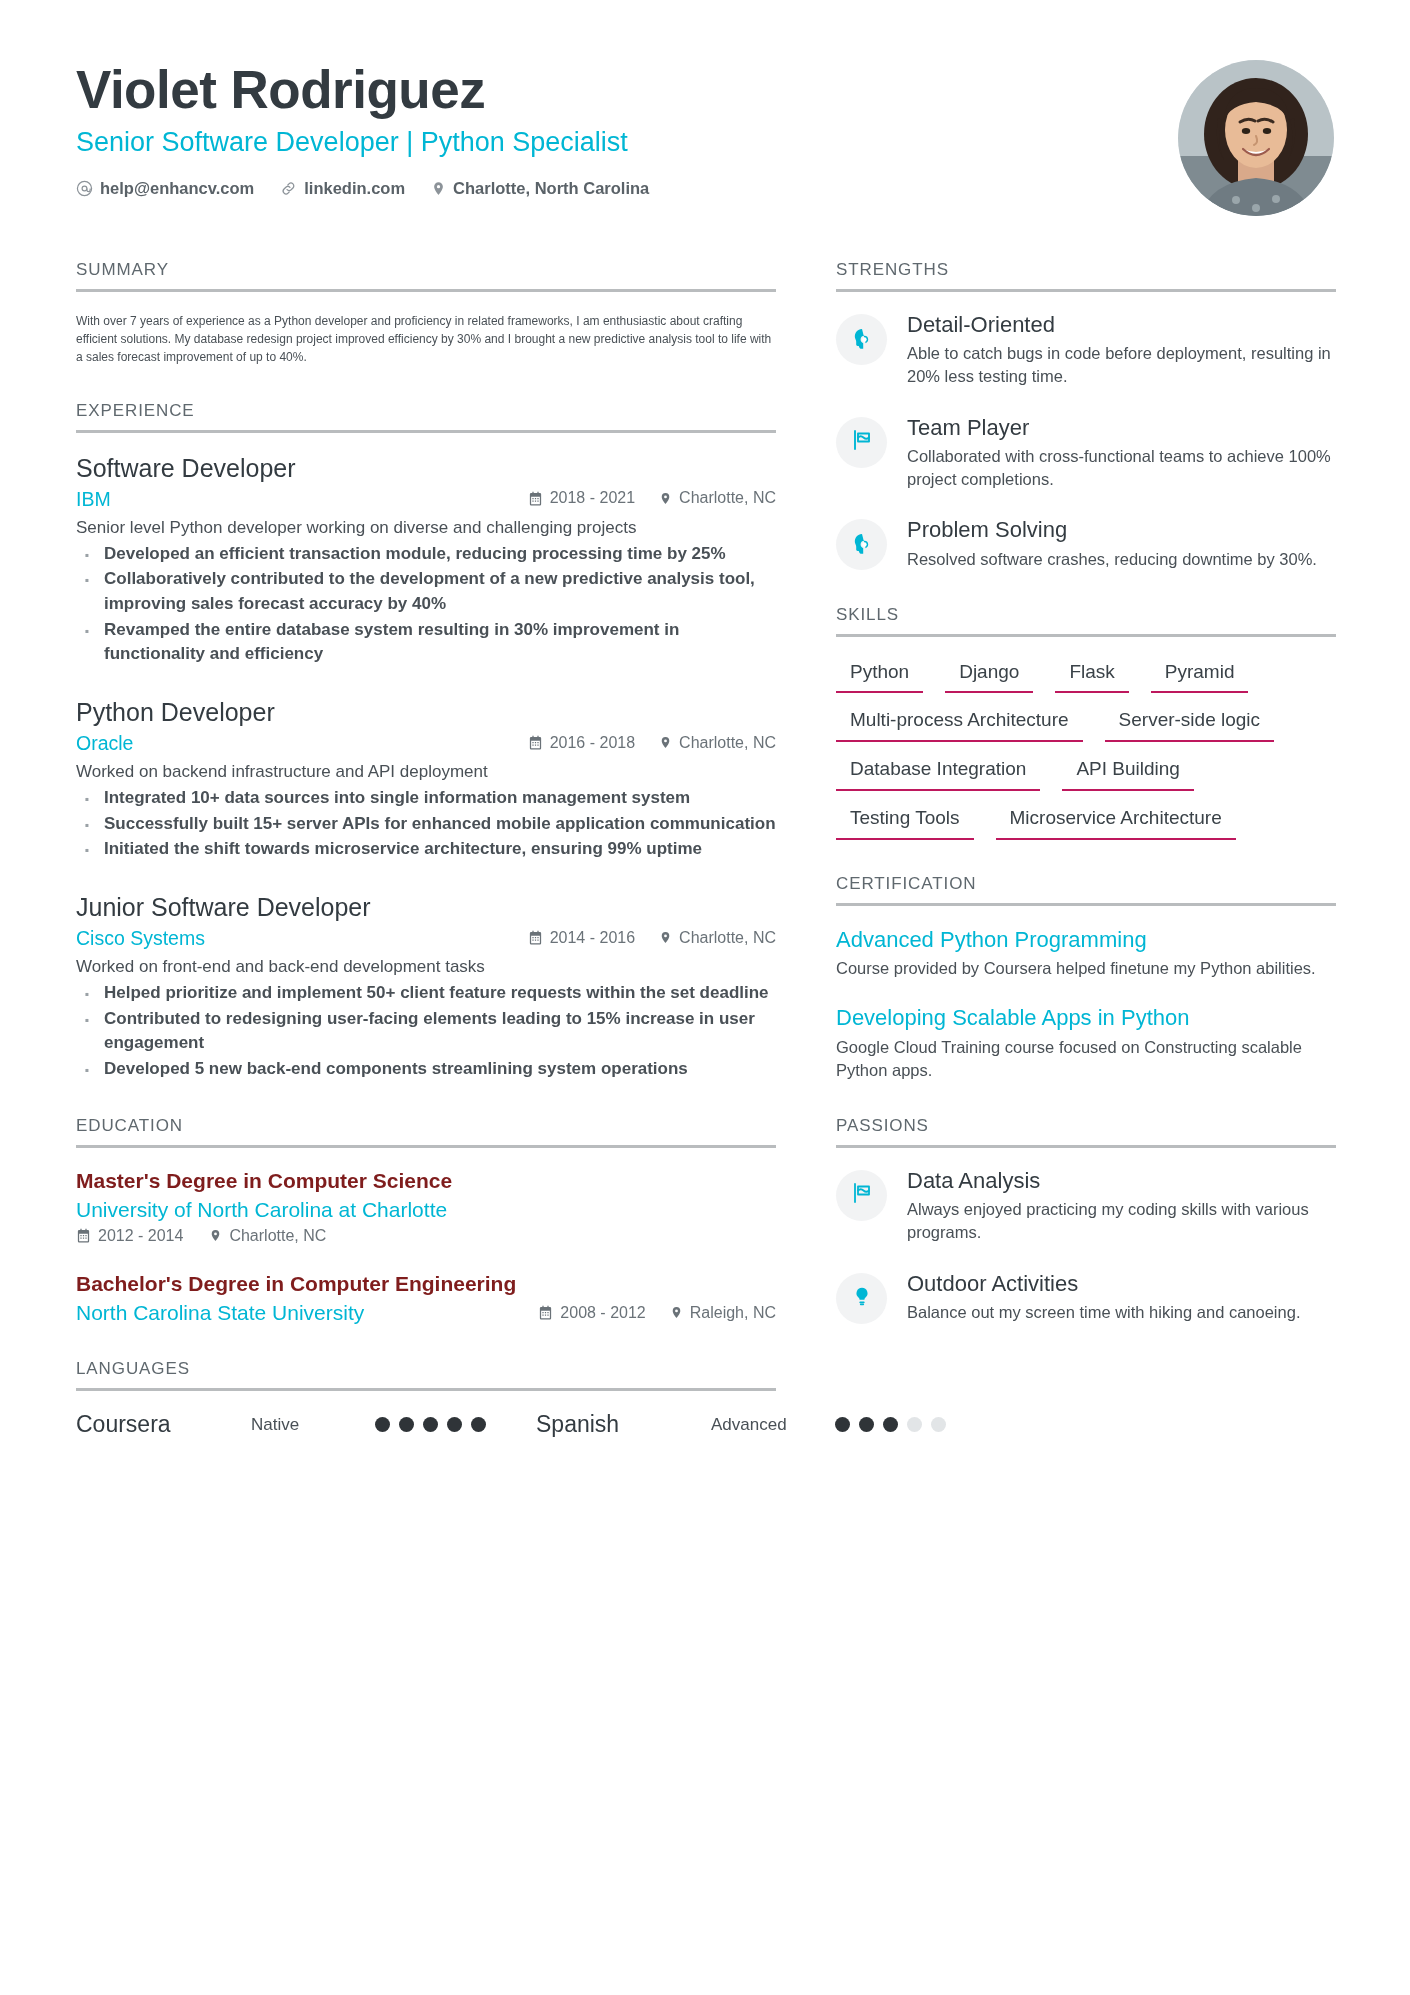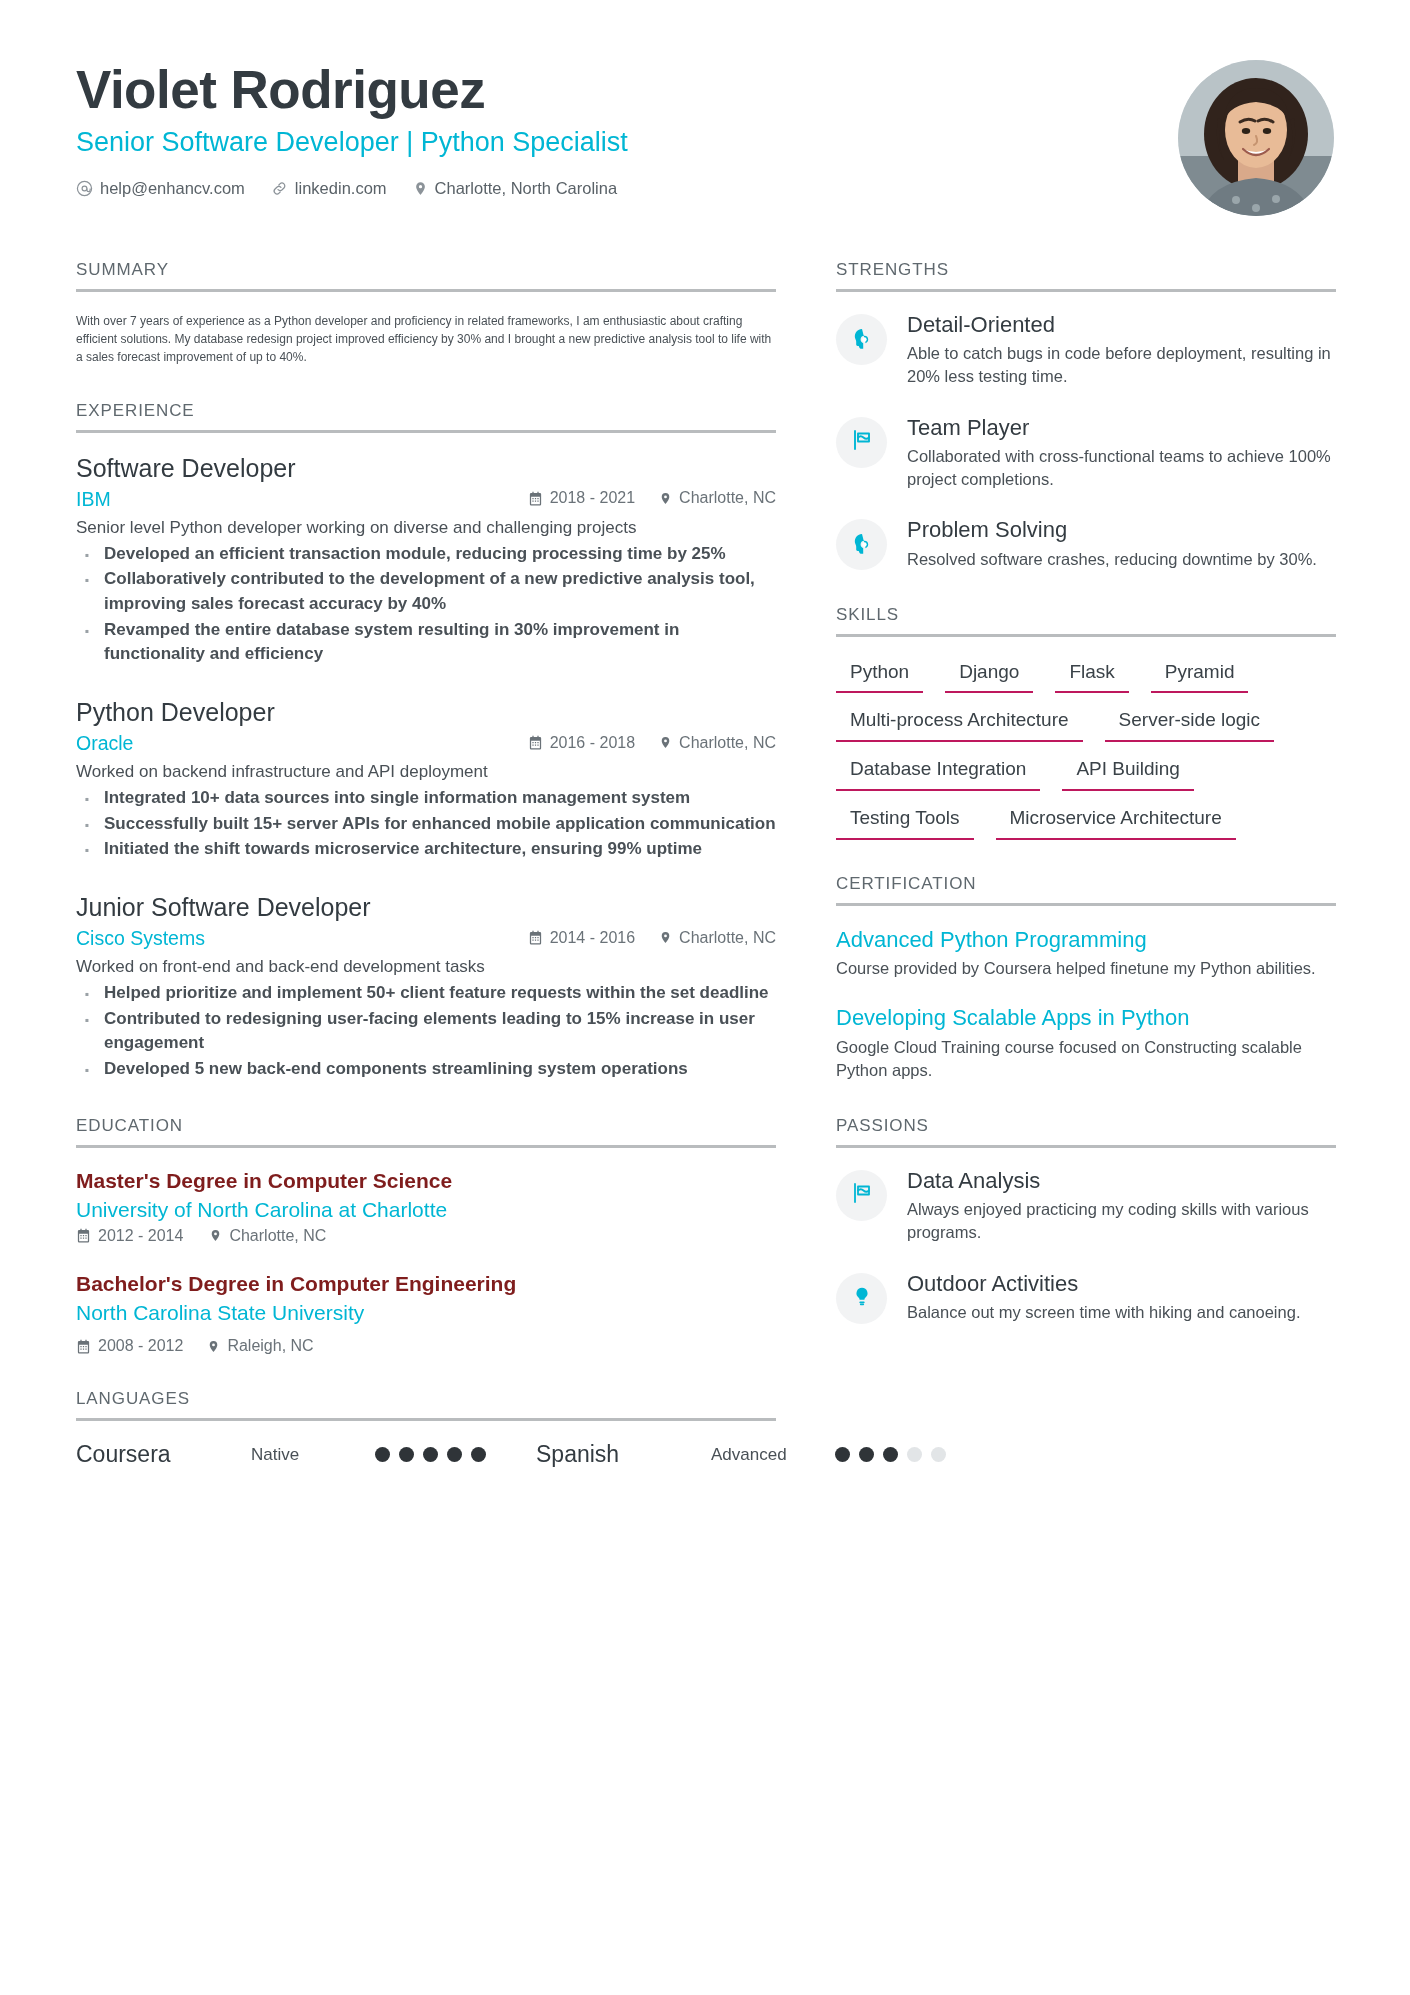--- a/index.html
+++ b/index.html
@@ -44,20 +44,21 @@
     font-weight: 400;
     line-height: 1.2;
     margin: 0 0 20px 0;
   }
   .contact-row {
     display: flex;
     align-items: center;
     gap: 26px;
     font-size: 16.5px;
     color: #5a6268;
+    font-weight: bold;
   }
   .contact-item {
     display: flex;
     align-items: center;
     gap: 7px;
     white-space: nowrap;
   }
   .contact-item .ico {
     display: inline-flex;
     align-items: center;
@@ -191,21 +192,20 @@
   .edu-school {
     font-size: 21px;
     color: #00b6d4;
     white-space: nowrap;
   }
   .edu-row {
     display: flex;
     align-items: baseline;
     justify-content: space-between;
     gap: 12px;
-    flex-direction: column;
   }
   .edu-meta-below {
     margin-top: 5px;
     display: flex;
     align-items: center;
     gap: 26px;
     font-size: 16px;
     color: #6a7278;
   }
 

